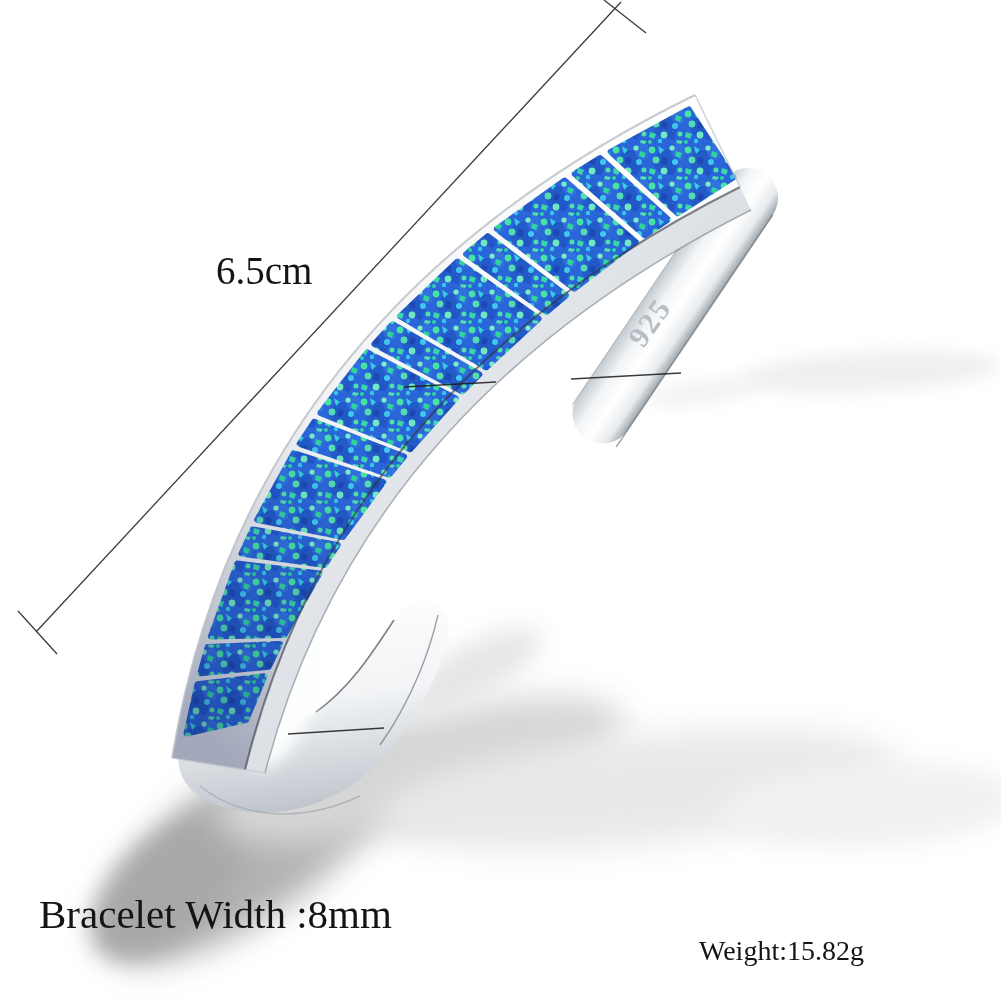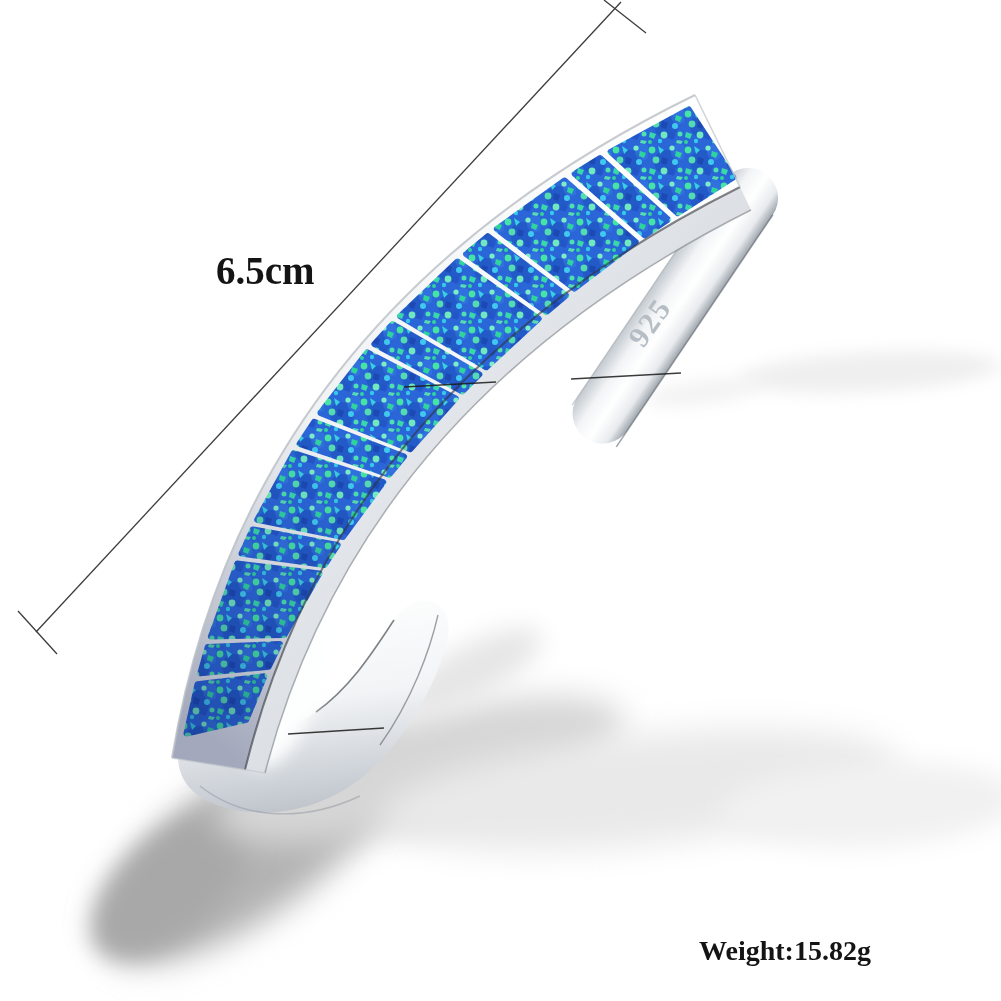--- a/index.html
+++ b/index.html
@@ -1,19 +1,19 @@
 <!DOCTYPE html>
 <html><head>
 <meta charset="utf-8">
 <style>
   html,body{margin:0;padding:0;background:#ffffff;}
   .stage{position:relative;width:1001px;height:1001px;background:#ffffff;overflow:hidden;
          font-family:"Liberation Serif","DejaVu Serif",serif;}
   .stage svg{position:absolute;left:0;top:0;}
-  .anno{position:absolute;font-weight:700;color:#141414;line-height:1;white-space:nowrap;
+  .anno{position:absolute;font-weight:400;color:#141414;line-height:1;white-space:nowrap;
         font-family:"Liberation Serif","DejaVu Serif",serif;}
   .anno-length{left:216px;top:251px;font-size:39px;}
   .anno-end{left:737px;top:408px;font-size:40px;}
   .anno-width{left:39px;top:894px;font-size:41px;}
   .anno-weight{left:699px;top:937px;font-size:28px;}
 </style>
 </head>
 <body>
 
 <div class="stage">
@@ -160,15 +160,16 @@
     <line x1="621" y1="2" x2="36" y2="632"></line>
     <line x1="604" y1="0" x2="646" y2="33"></line>
     <line x1="18" y1="611" x2="57" y2="654"></line>
     <line x1="404" y1="387" x2="496" y2="382"></line>
     <line x1="571" y1="379" x2="681" y2="373"></line>
     <line x1="288" y1="734" x2="384" y2="728"></line>
   </g>
 </svg>
 
 <div class="anno anno-length">6.5cm</div>
+<div class="anno anno-width">Bracelet Width :8mm</div>
 <div class="anno anno-weight">Weight:15.82g</div>
 
 </div>
 
 </body></html>

